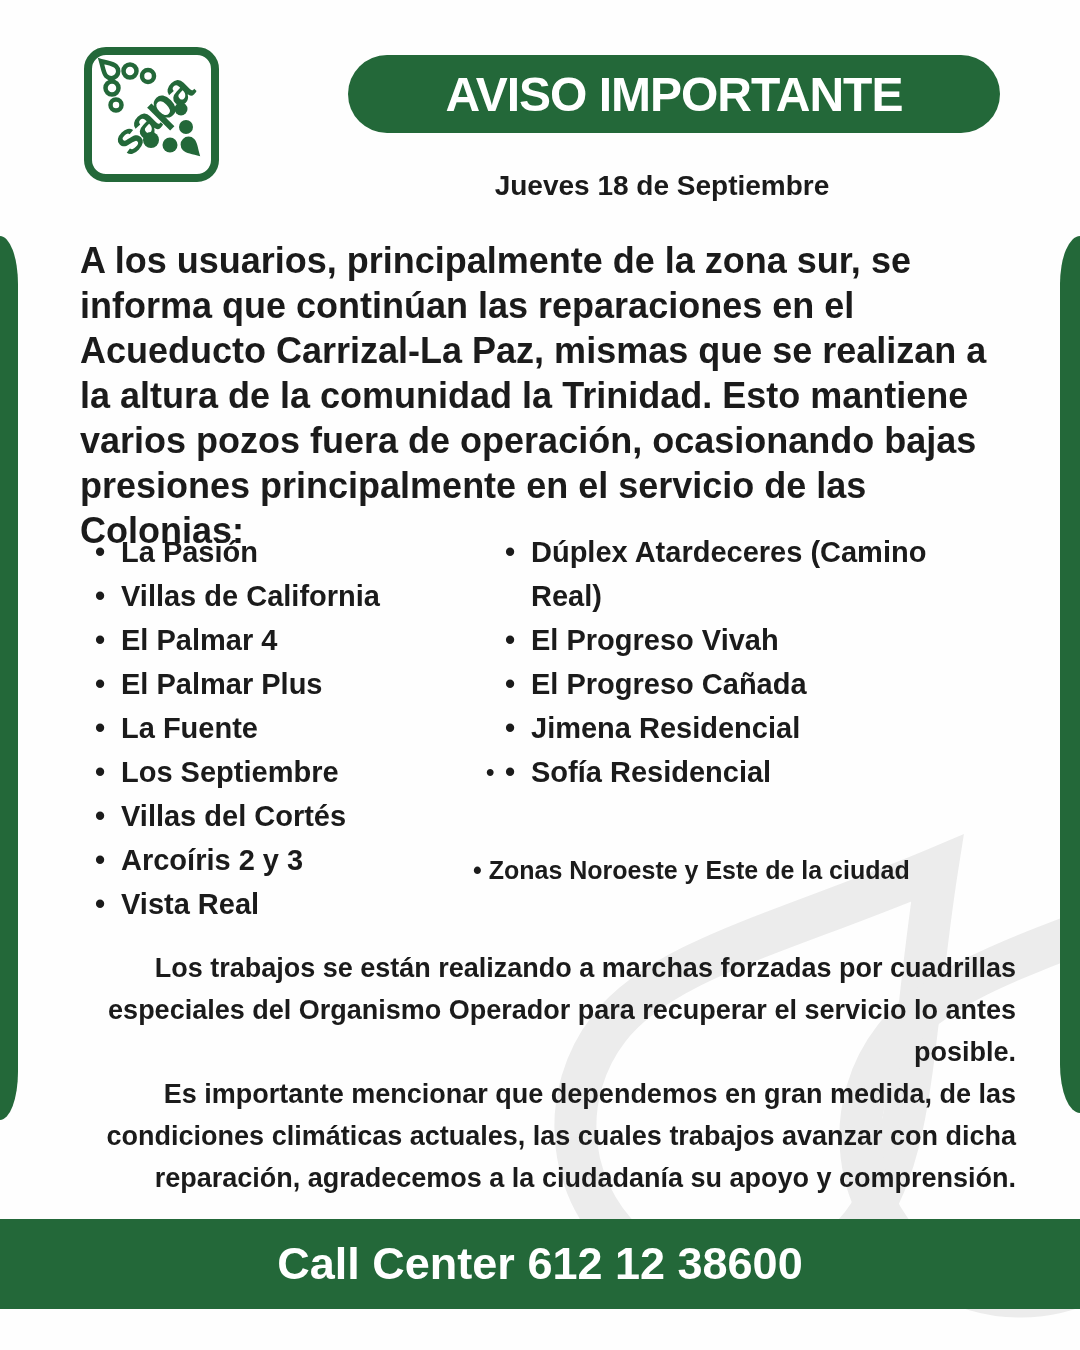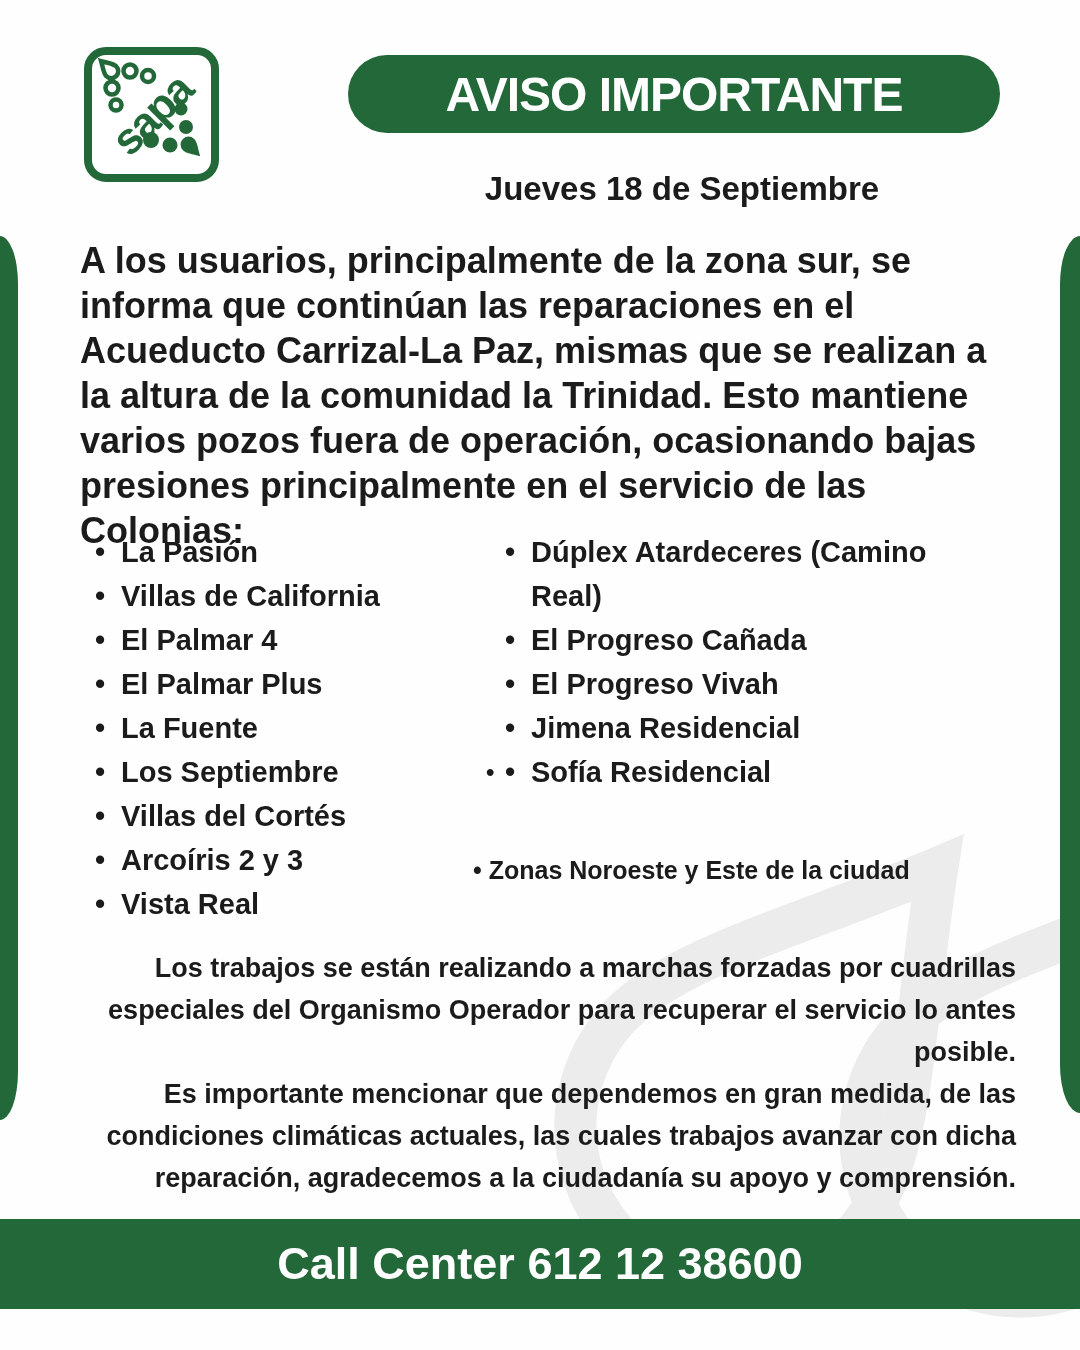--- a/index.html
+++ b/index.html
@@ -16,22 +16,22 @@
   
   .logo{position:absolute;left:83px;top:46px;width:137px;height:137px;z-index:2;}
   .g-stroke{stroke:var(--green);fill:none;}
   .g-fill{fill:var(--green);}
   .logo-text{fill:var(--green);font-family:"Liberation Sans","DejaVu Sans",sans-serif;
     font-weight:700;font-size:44px;letter-spacing:-2px;}
   
   .banner{position:absolute;left:348px;top:55px;width:652px;height:78px;background:var(--green);
     border-radius:53px;display:flex;align-items:center;justify-content:center;z-index:2;}
   .banner span{color:#fff;font-size:48px;letter-spacing:-1px;}
-  .date{position:absolute;left:356px;top:170px;width:652px;text-align:center;
-    font-size:33px;z-index:2;}
+  .date{position:absolute;left:336px;top:170px;width:652px;text-align:center;
+    font-size:28px;z-index:2;}
   
   .intro{position:absolute;left:80px;top:238px;width:936px;font-size:36px;line-height:45px;z-index:2;}
   
   ul.colonias{list-style:none;margin:0;padding:0;position:absolute;z-index:2;font-size:29px;}
   ul.colonias li{position:relative;padding-left:26px;line-height:44px;}
   ul.colonias li::before{content:"•";position:absolute;left:0;top:0;}
   ul.left-col{left:95px;top:530px;width:390px;}
   ul.right-col{left:505px;top:530px;width:478px;}
   .stray-bullet{position:absolute;left:486px;top:750px;font-size:24px;line-height:44px;z-index:2;}
   .zones{position:absolute;left:473px;top:838px;width:470px;font-size:25px;line-height:64px;z-index:2;}
@@ -100,22 +100,22 @@
     <li>El Palmar Plus</li>
     <li>La Fuente</li>
     <li>Los Septiembre</li>
     <li>Villas del Cortés</li>
     <li>Arcoíris 2 y 3</li>
     <li>Vista Real</li>
   </ul>
 
   <ul class="colonias right-col">
     <li>Dúplex Atardeceres (Camino Real)</li>
+    <li>El Progreso Vivah</li>
     <li>El Progreso Cañada</li>
-    <li>El Progreso Vivah</li>
     <li>Jimena Residencial</li>
     <li>Sofía Residencial</li>
   </ul>
   <div class="stray-bullet">•</div>
 
   <div class="zones">• Zonas Noroeste y Este de la ciudad</div>
 
   <div class="paragraphs">
     <p>Los trabajos se están realizando a marchas forzadas por cuadrillas especiales del Organismo Operador para recuperar el servicio lo antes posible.</p>
     <p>Es importante mencionar que dependemos en gran medida, de las condiciones climáticas actuales, las cuales trabajos avanzar con dicha reparación, agradecemos a la ciudadanía su apoyo y comprensión.</p>

